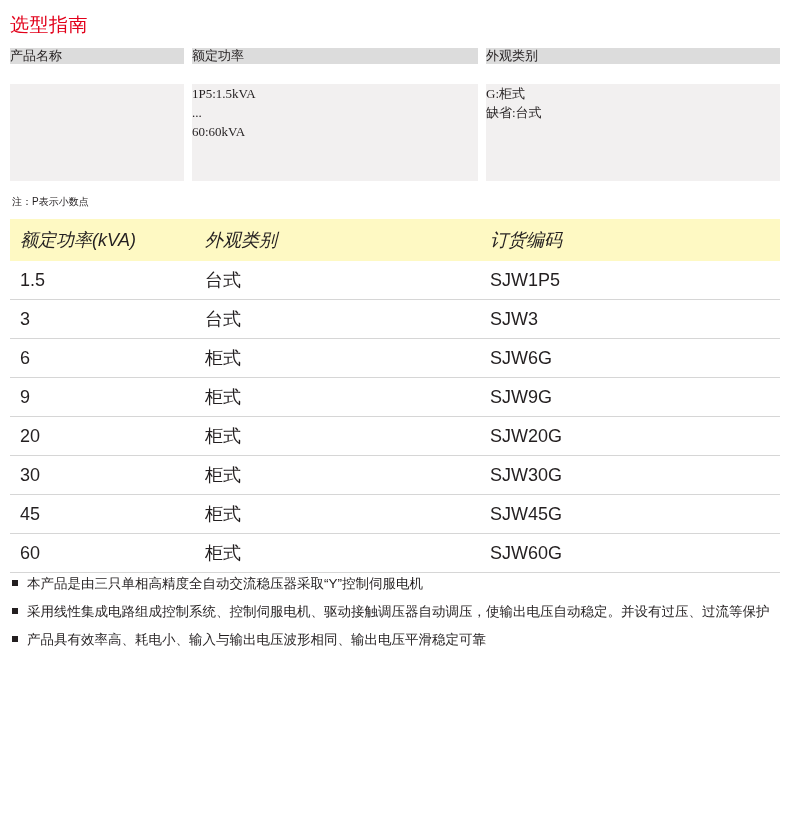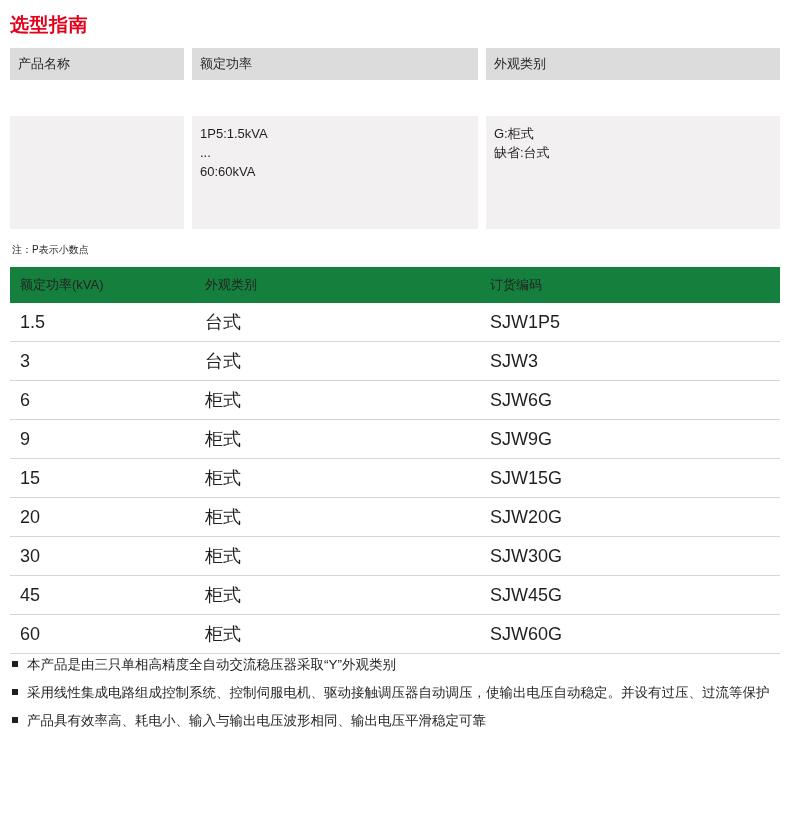--- a/index.html
+++ b/index.html
@@ -16,34 +16,35 @@
     overflow: hidden;
   }
   .page {
     padding: 0 8px 0 8px;
     box-sizing: border-box;
     width: 786px;
   }
   h2.section-title {
     color: #e2001a;
     font-size: 19px;
-    font-weight: bold;
+    font-weight: normal;
     margin: 12px 0 10px 2px;
     letter-spacing: 0.5px;
   }
   
   .guide {
     width: 770px;
     border-collapse: collapse;
     table-layout: fixed;
     margin-left: 2px;
   }
   .guide td {
     vertical-align: top;
-    padding: 8px;
+    padding: 0;
+    font-family: Liberation Serif, serif;
   }
   .guide .spacer-col {
     width: 8px;
     background: #ffffff;
   }
   .cell-head {
     background: #dcdcdc;
     font-size: 13px;
     padding: 9px 10px;
     height: 14px;
@@ -78,26 +79,27 @@
     margin: 14px 0 10px 4px;
   }
   
   .orders {
     width: 770px;
     border-collapse: collapse;
     table-layout: fixed;
     margin-left: 2px;
   }
   .orders th {
-    background: #15803d;
-    font-size: 13px;
+    background: #fef9c3;
+    font-size: 18px;
     font-weight: normal;
     text-align: left;
     padding: 9px 10px;
     border: none;
+    font-style: italic;
   }
   .orders td {
     font-size: 18px;
     padding: 7px 10px;
     border-bottom: 1px solid #d6d6d6;
     background: #ffffff;
   }
   .orders tr.first td {
     border-top: none;
   }
@@ -205,25 +207,20 @@
         <td>6</td>
         <td>柜式</td>
         <td>SJW6G</td>
       </tr>
       <tr>
         <td>9</td>
         <td>柜式</td>
         <td>SJW9G</td>
       </tr>
       <tr>
-        <td>15</td>
-        <td>柜式</td>
-        <td>SJW15G</td>
-      </tr>
-      <tr>
         <td>20</td>
         <td>柜式</td>
         <td>SJW20G</td>
       </tr>
       <tr>
         <td>30</td>
         <td>柜式</td>
         <td>SJW30G</td>
       </tr>
       <tr>
@@ -234,18 +231,18 @@
       <tr>
         <td>60</td>
         <td>柜式</td>
         <td>SJW60G</td>
       </tr>
     </tbody>
   </table>
 
 
   <ul class="features">
-    <li>本产品是由三只单相高精度全自动交流稳压器采取“Y”外观类别</li>
+    <li>本产品是由三只单相高精度全自动交流稳压器采取“Y”控制伺服电机</li>
     <li>采用线性集成电路组成控制系统、控制伺服电机、驱动接触调压器自动调压，使输出电压自动稳定。并设有过压、过流等保护</li>
     <li>产品具有效率高、耗电小、输入与输出电压波形相同、输出电压平滑稳定可靠</li>
   </ul>
 
 </div>
 
 </body></html>

